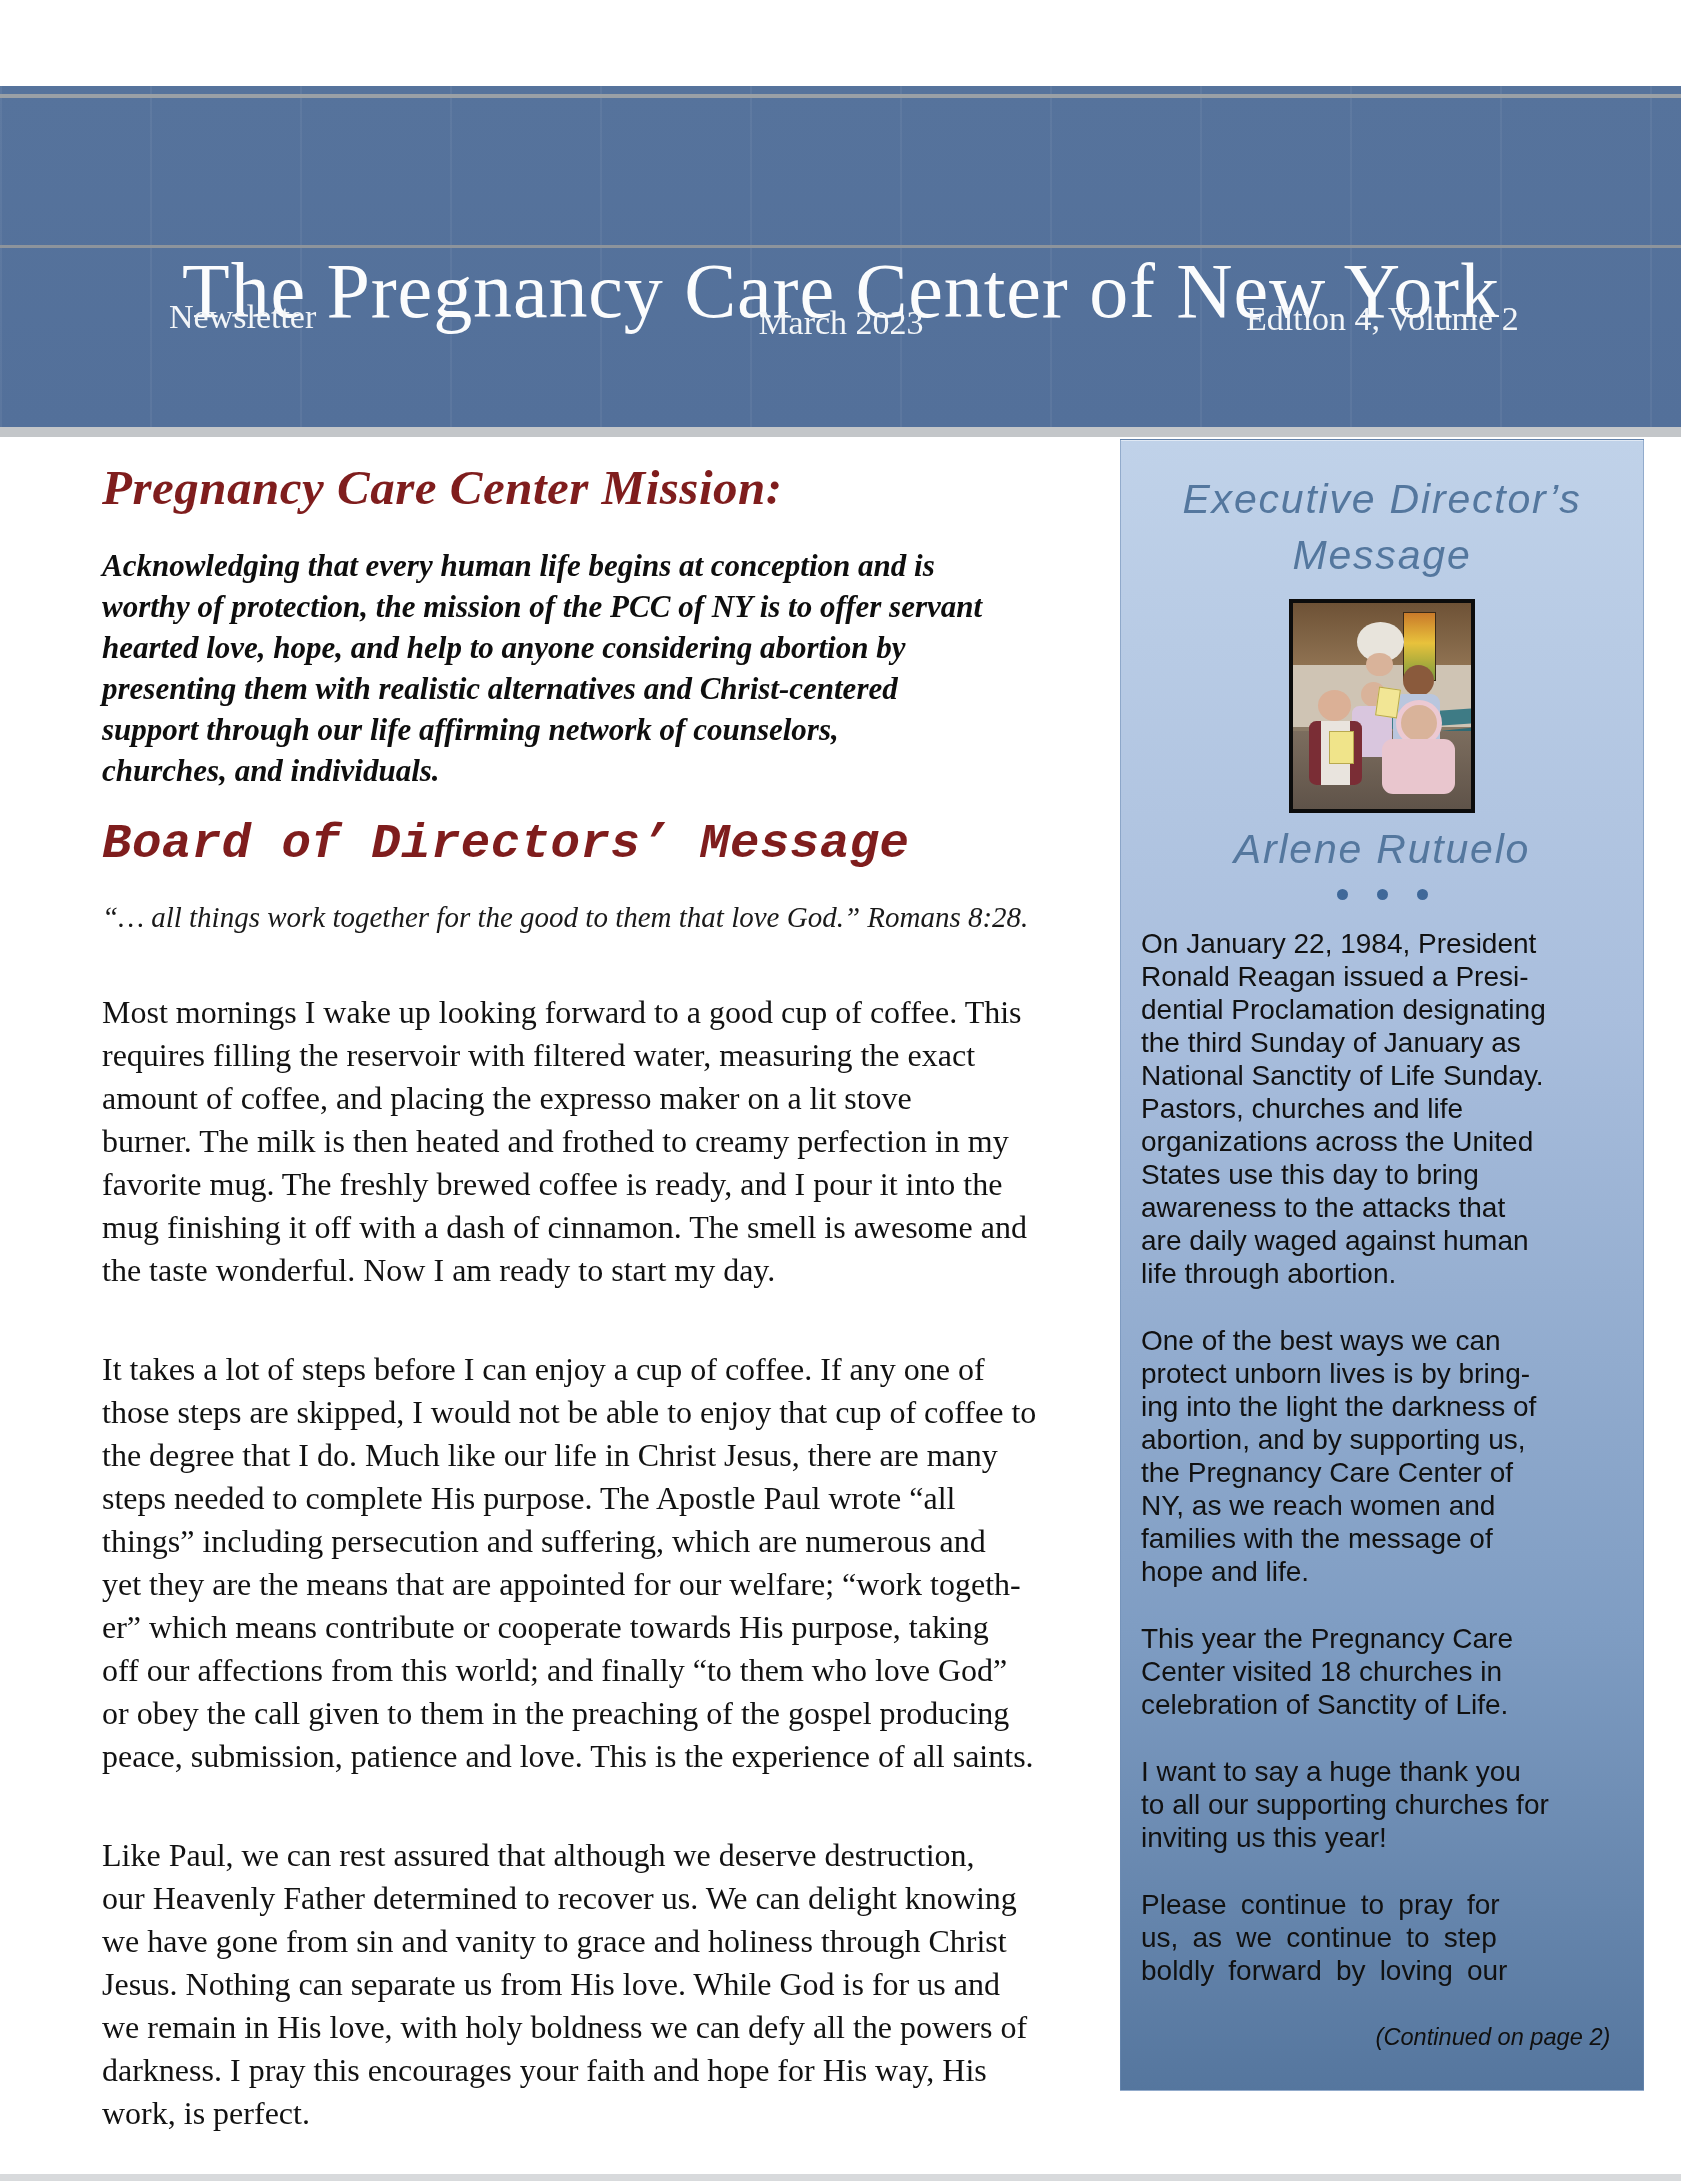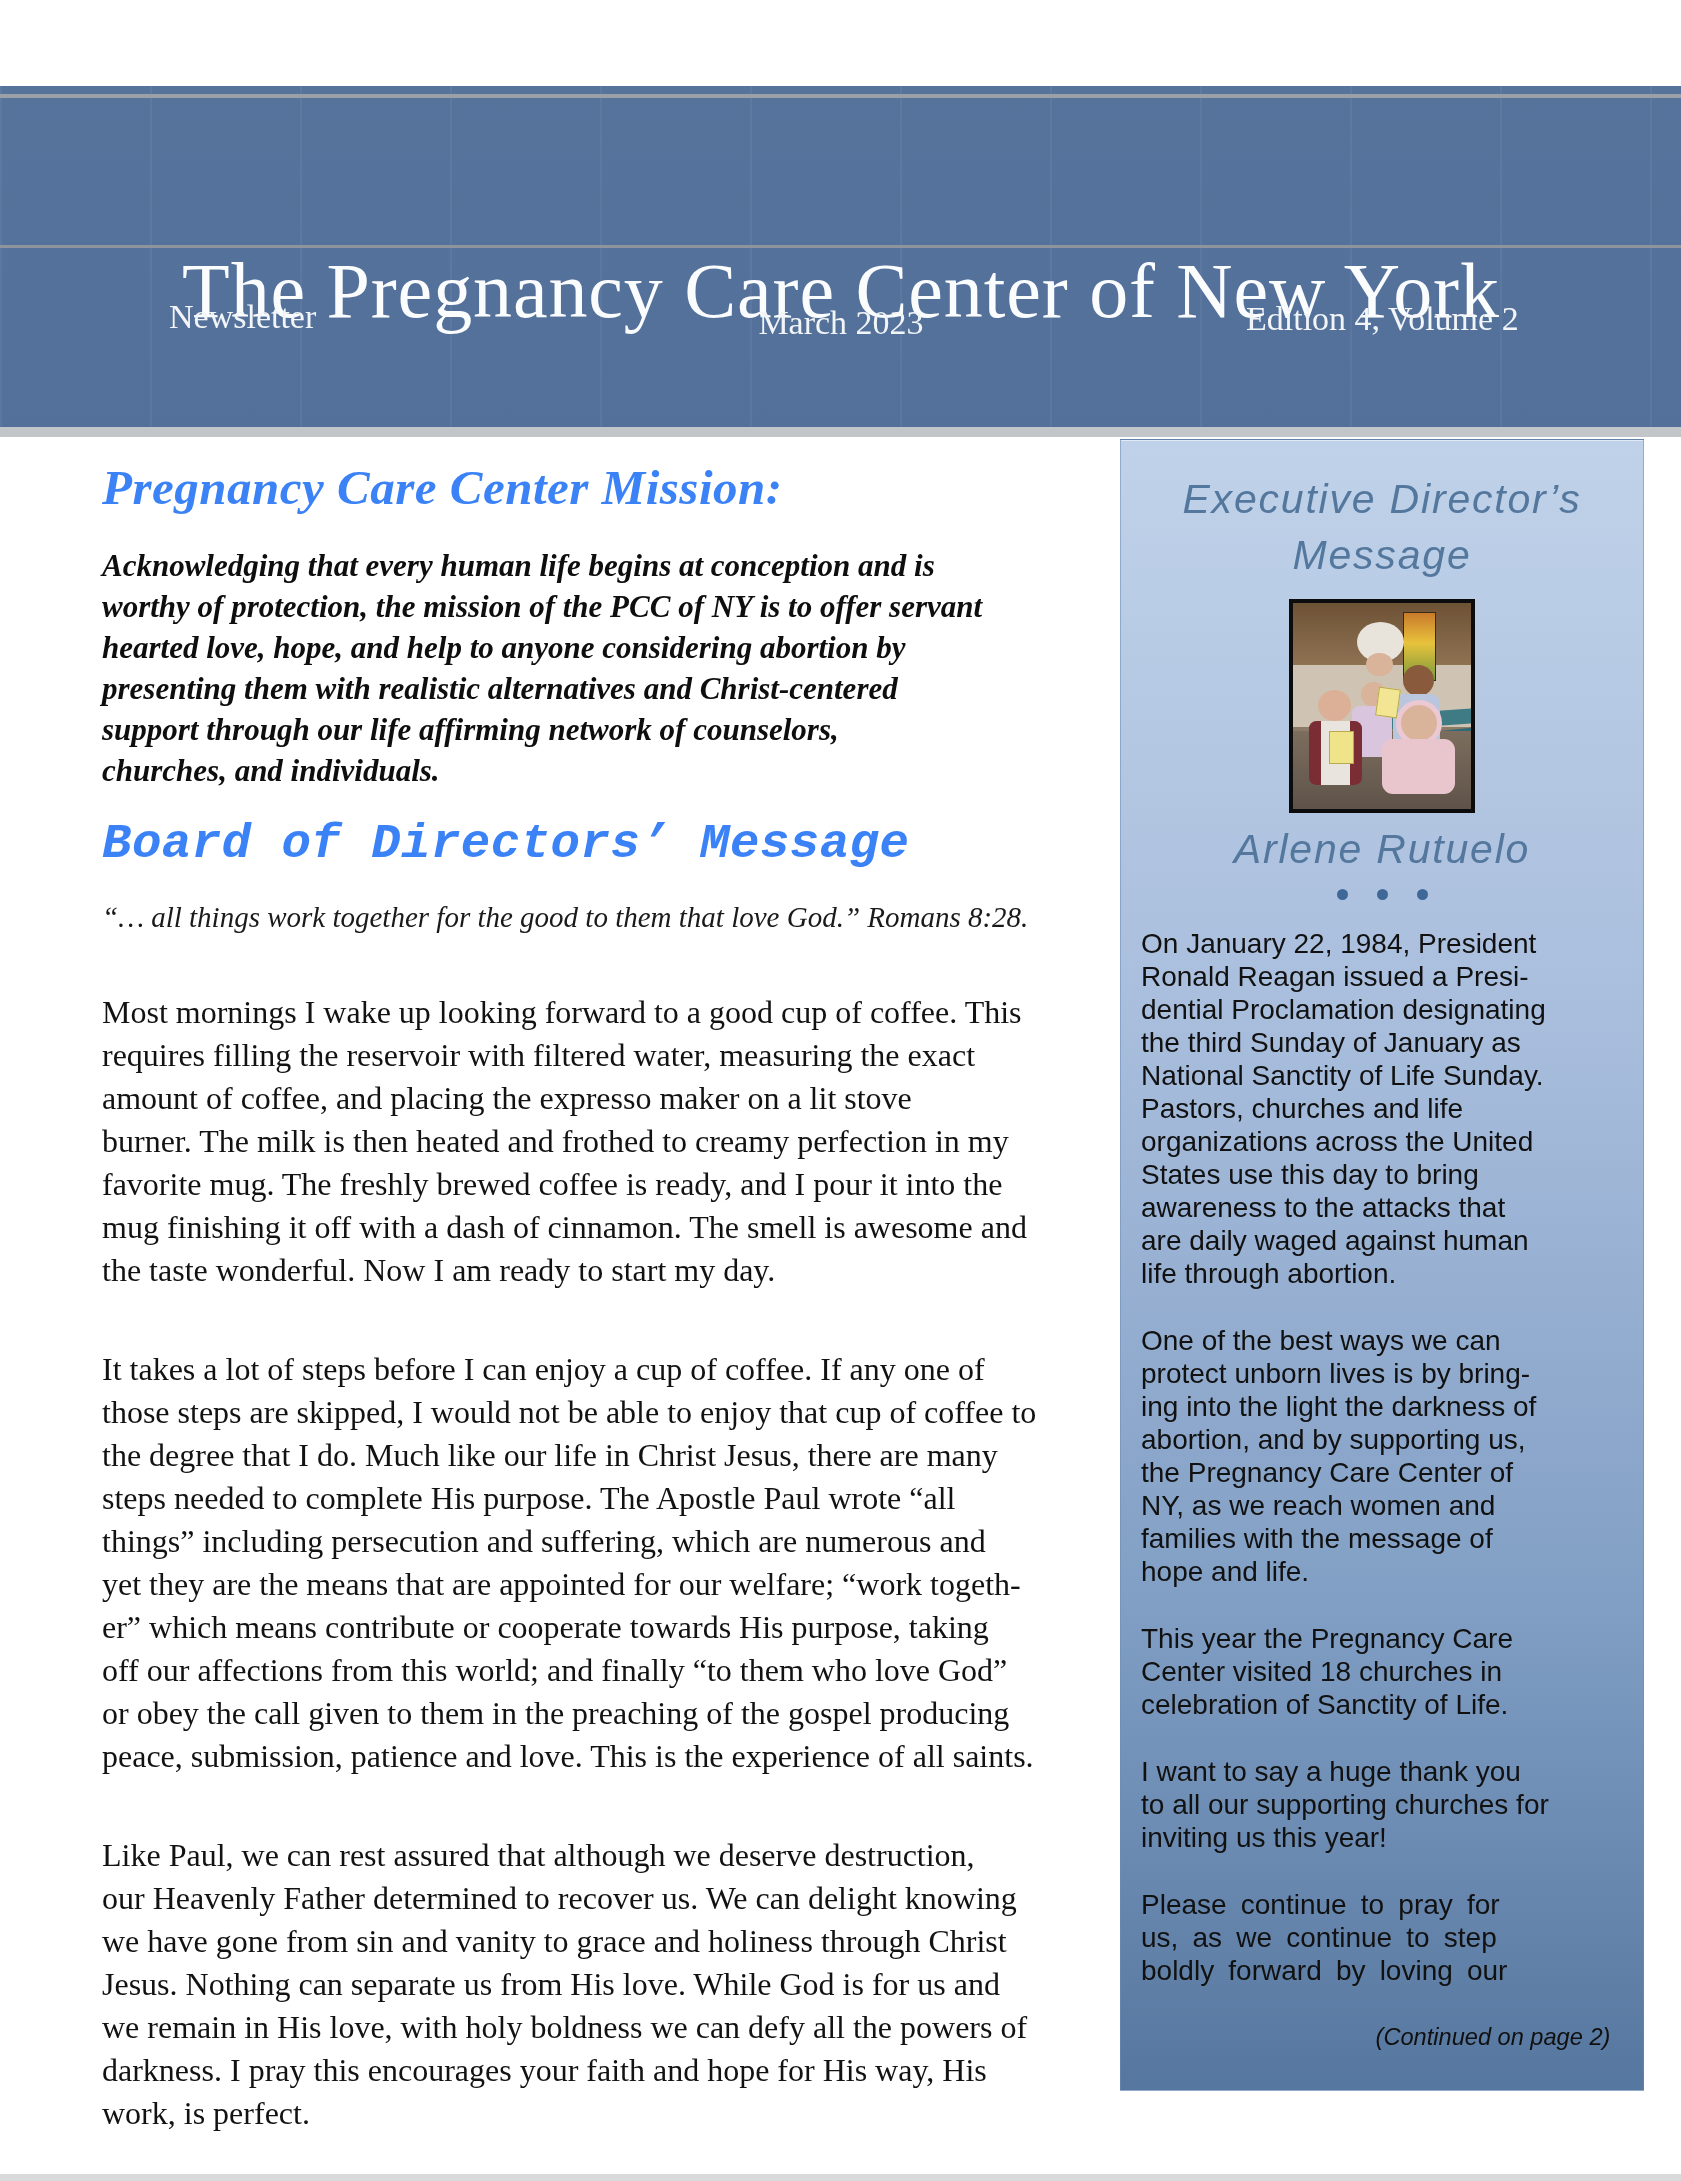--- a/index.html
+++ b/index.html
@@ -17,21 +17,21 @@
   #newsletter-title{position:absolute;left:0;top:160px;width:1682px;text-align:center;
           color:#fbfcfd;font-size:78px;letter-spacing:0.9px;white-space:nowrap;}
   .banner-sub{position:absolute;top:298px;color:#f2f5f8;font-size:34px;}
   #banner-sub-left{left:169px;}
   #banner-sub-center{left:0;width:1682px;text-align:center;top:304px;}
   #banner-sub-right{left:1246px;top:300px;}
 
   
   #main-col{position:absolute;left:102px;top:439px;width:984px;color:#141414;}
   .section-heading{font-style:italic;font-weight:bold;font-size:49px;line-height:58px;
-          color:#3b82f6;letter-spacing:0.5px;}
+          color:#7f1d1d;letter-spacing:0.5px;}
   #mission-heading{margin-top:20px;}
   #mission-body{margin-top:28px;font-weight:bold;font-style:italic;font-size:31px;
           line-height:41px;color:#0e0e0e;}
   #board-heading{margin-top:24px;font-family:Liberation Mono, monospace;}
   #board-quote{margin-top:25.5px;font-style:italic;font-size:29px;line-height:36px;color:#1a1a1a;}
   .body-par{margin-top:56px;font-size:32px;line-height:43px;color:#121212;}
   .prelines{white-space:pre-line;}
 
   
   #sidebar{position:absolute;left:1120px;top:439px;width:524px;height:1652px;

